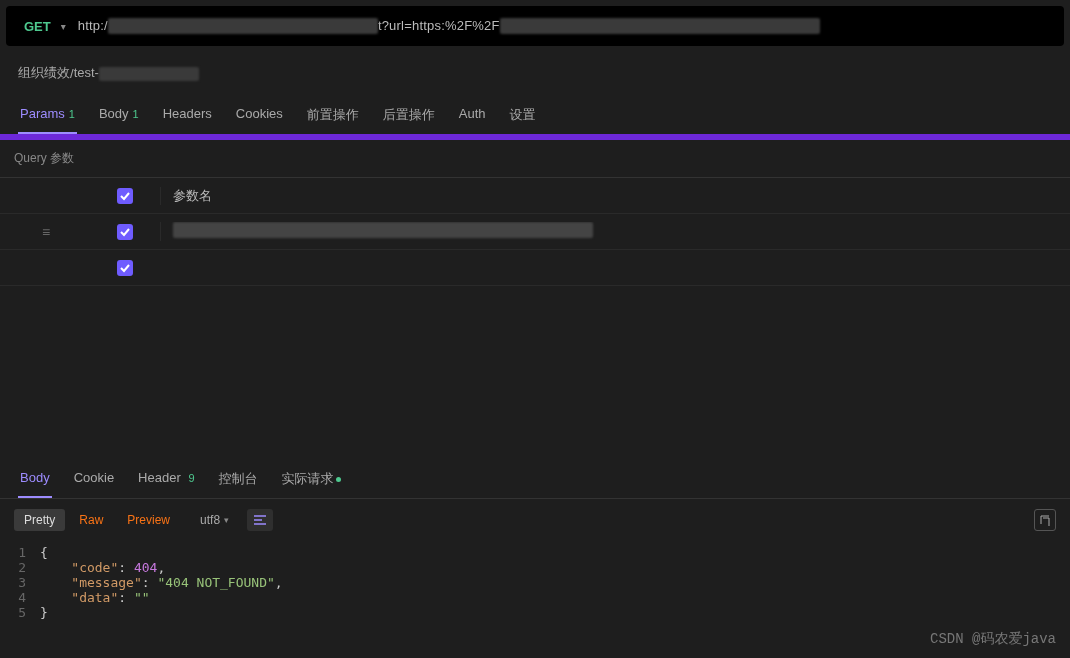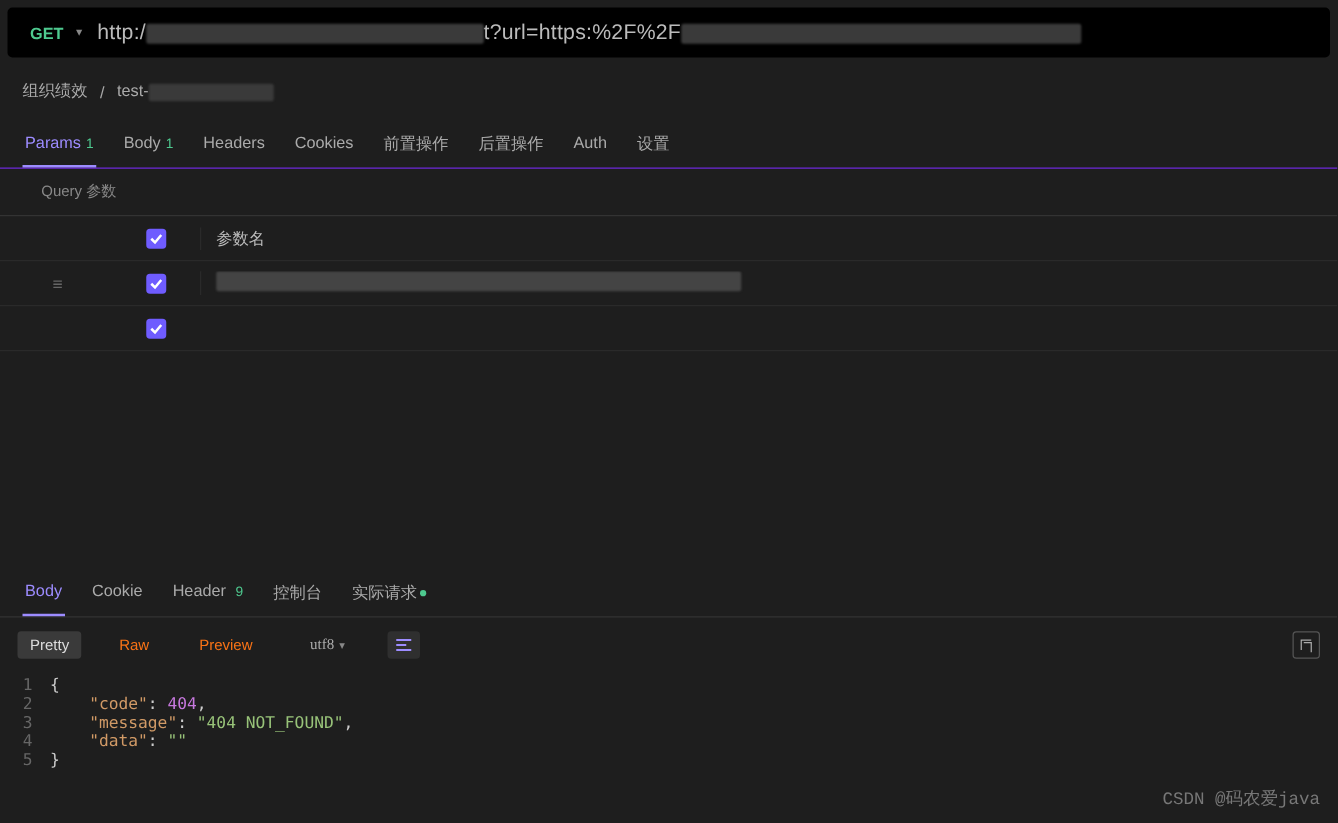--- a/index.html
+++ b/index.html
@@ -30,21 +30,21 @@
   padding: 0 10px;
   font-size: 13px;
 }
 .chev {
   color: #888;
   font-size: 10px;
   margin-right: 12px;
 }
 .url-text {
   color: #bbb;
-  font-size: 17px;
+  font-size: 13px;
   letter-spacing: .2px;
 }
 .blur1 {
   display: inline-block;
   width: 270px;
   height: 16px;
   background: #3a3a3a;
   vertical-align: middle;
   border-radius: 2px;
   filter: blur(1px);
@@ -65,32 +65,31 @@
   background: #3a3a3a;
   vertical-align: middle;
   border-radius: 2px;
   filter: blur(1px);
 }
 
 
 .breadcrumb {
   display: flex;
   align-items: center;
-  gap: 10px;
   padding: 18px 18px 12px 18px;
   color: #aaa;
   font-size: 13px;
 }
 
 
 .req-tabs {
   display: flex;
   gap: 20px;
   padding: 6px 18px 0 18px;
-  border-bottom: 1px solid #6d28d9;
+  border-bottom: 6px solid #6d28d9;
 }
 .req-tab {
   padding: 6px 2px 10px 2px;
   color: #aaa;
   cursor: pointer;
   font-size: 13px;
 }
 .req-tab.active {
   color: #9d8cff;
   border-bottom: 2px solid #9d8cff;
@@ -99,21 +98,20 @@
   color: #4ec98f;
   font-size: 11px;
   margin-left: 4px;
 }
 
 
 .section-head {
   padding: 10px 14px;
   color: #888;
   font-size: 12px;
-  margin-left: 19px;
 }
 .param-table {
   border-top: 1px solid #333;
 }
 .param-row {
   display: flex;
   align-items: center;
   border-bottom: 1px solid #2a2a2a;
   height: 36px;
 }
@@ -191,21 +189,21 @@
   background: #4ec98f;
   border-radius: 50%;
   vertical-align: middle;
   margin-left: 2px;
 }
 
 
 .view-bar {
   display: flex;
   align-items: center;
-  gap: 20px;
+  gap: 4px;
   padding: 10px 14px;
 }
 .view-btn {
   padding: 4px 10px;
   border-radius: 3px;
   color: #f97316;
   font-size: 12px;
   cursor: pointer;
 }
 .view-btn.active {
@@ -213,21 +211,20 @@
   color: #ddd;
 }
 .enc-select {
   display: flex;
   align-items: center;
   gap: 4px;
   padding: 4px 8px;
   color: #aaa;
   font-size: 12px;
   margin-left: 8px;
-  font-family: Liberation Serif, serif;
 }
 .icon-btn {
   width: 26px;
   height: 22px;
   display: flex;
   align-items: center;
   justify-content: center;
   border-radius: 3px;
   background: #2f2f2f;
   margin-left: 6px;

